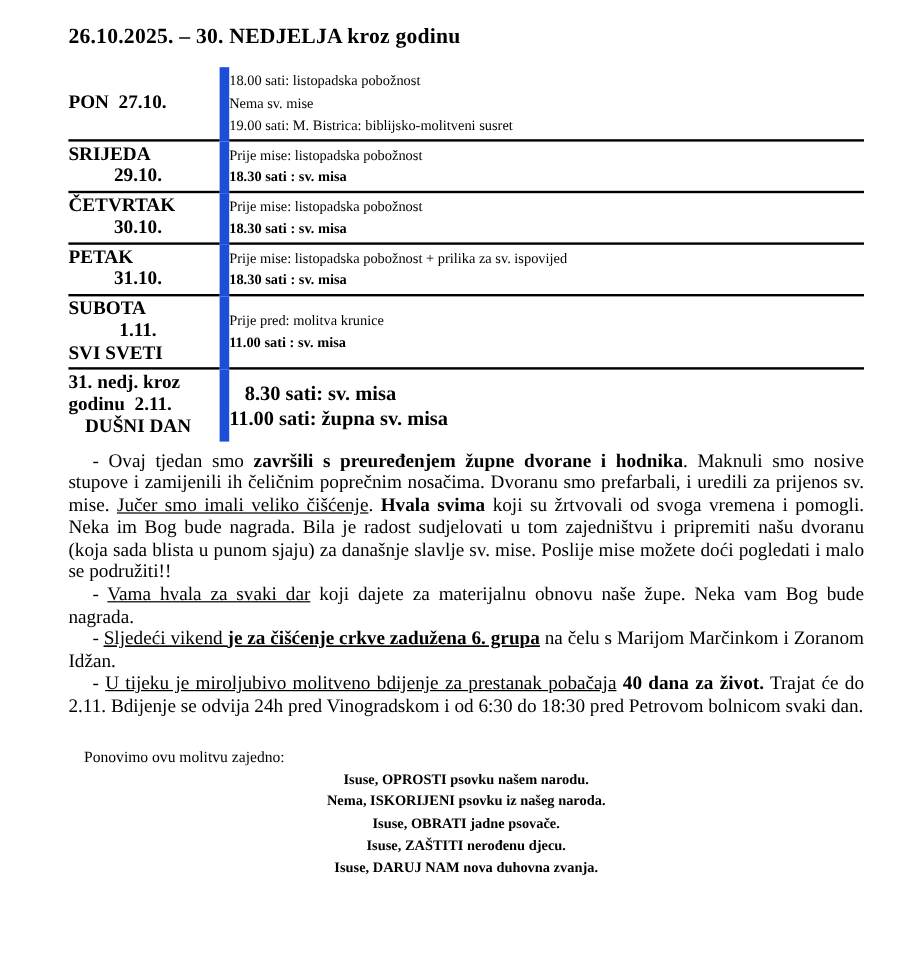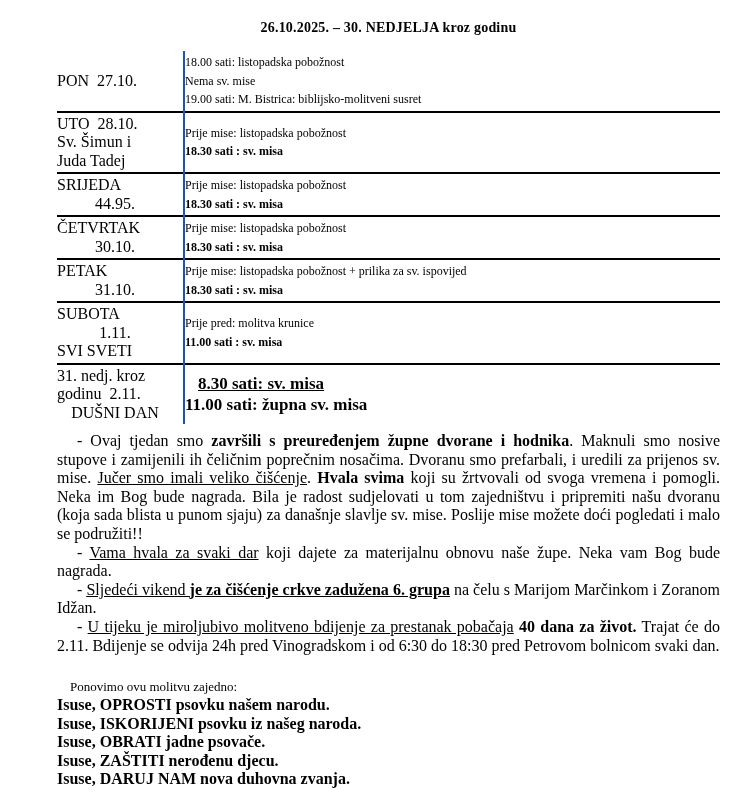--- a/index.html
+++ b/index.html
@@ -5,44 +5,44 @@
   html, body { margin: 0; padding: 0; background: #ffffff; }
   body {
     width: 755px; height: 811px;
     font-family: "Liberation Serif", serif;
     color: #000;
     overflow: hidden;
   }
   .page { box-sizing: border-box; padding: 20px 35px 0 57px; }
 
   .title {
-    font-size: 14px; font-weight: bold; text-align: center;
+    font-size: 18px; font-weight: bold; 
     margin: 0 0 15px 0; letter-spacing: 0.2px;
   }
 
   table.schedule { border-collapse: collapse; width: 100%; table-layout: fixed; }
   table.schedule td { vertical-align: middle; padding: 2px 0; }
   table.schedule tr + tr td { border-top: 2px solid #000; }
   td.day {
-    width: 126px; border-right: 2px solid #1d4ed8;
-    font-weight: normal; font-size: 16px; line-height: 18.5px;
+    width: 126px; border-right: 8px solid #1d4ed8;
+    font-weight: bold; font-size: 16px; line-height: 18.5px;
     padding-left: 13px; padding-right: 4px;
   }
   td.ev { font-size: 12px; line-height: 18.5px; padding-left: 9px; padding-right: 4px; }
   .dl { white-space: pre-wrap; }
   .dl.c { text-align: center; padding-right: 10px; }
   .el.b { font-weight: bold; }
   tr.last td.ev { font-size: 17px; line-height: 21px; font-weight: bold; padding-top: 7px; padding-bottom: 7px; }
-  tr.last .el.ind { padding-left: 13px; text-decoration: underline; }
+  tr.last .el.ind { padding-left: 13px; }
 
   .body-text { margin-top: 8px; font-size: 16px; line-height: 18.6px; text-align: justify; }
   .body-text p { margin: 0; text-indent: 20px; }
 
   .prayer-intro { font-size: 13px; margin: 24px 0 0 13px; }
-  .prayer { margin-top: 1px; text-align: left; font-weight: bold; font-size: 16px; line-height: 18.5px; }
+  .prayer { margin-top: 1px; text-align: center; font-weight: bold; font-size: 12px; line-height: 18.5px; }
   .pl { white-space: pre-wrap; }
   u, u span, u b { text-decoration: underline; }
 </style>
 </head>
 <body>
 
 <div class="page">
 
   <h1 class="title">26.10.2025. – 30. NEDJELJA kroz godinu</h1>
 
@@ -53,33 +53,22 @@
           <div class="dl">PON  27.10.</div>
         </td>
         <td class="ev">
           <div class="el">18.00 sati: listopadska pobožnost</div>
           <div class="el">Nema sv. mise</div>
           <div class="el">19.00 sati: M. Bistrica: biblijsko-molitveni susret</div>
         </td>
       </tr>
       <tr>
         <td class="day">
-          <div class="dl">UTO  28.10.</div>
-          <div class="dl">Sv. Šimun i</div>
-          <div class="dl">Juda Tadej</div>
-        </td>
-        <td class="ev">
-          <div class="el">Prije mise: listopadska pobožnost</div>
-          <div class="el b">18.30 sati : sv. misa</div>
-        </td>
-      </tr>
-      <tr>
-        <td class="day">
           <div class="dl">SRIJEDA</div>
-          <div class="dl c">44.95.</div>
+          <div class="dl c">29.10.</div>
         </td>
         <td class="ev">
           <div class="el">Prije mise: listopadska pobožnost</div>
           <div class="el b">18.30 sati : sv. misa</div>
         </td>
       </tr>
       <tr>
         <td class="day">
           <div class="dl">ČETVRTAK</div>
           <div class="dl c">30.10.</div>
@@ -128,19 +117,19 @@
     <p><span>- Ovaj tjedan smo </span><b>završili s preuređenjem župne dvorane i hodnika</b><span>. Maknuli smo nosive stupove i zamijenili ih čeličnim poprečnim nosačima. Dvoranu smo prefarbali, i uredili za prijenos sv. mise. </span><u>Jučer smo imali veliko čišćenje</u><span>. </span><b>Hvala svima</b><span> koji su žrtvovali od svoga vremena i pomogli. Neka im Bog bude nagrada. Bila je radost sudjelovati u tom zajedništvu i pripremiti našu dvoranu (koja sada blista u punom sjaju) za današnje slavlje sv. mise. Poslije mise možete doći pogledati i malo se podružiti!!</span></p>
     <p><span>- </span><u>Vama hvala za svaki dar</u><span> koji dajete za materijalnu obnovu naše župe. Neka vam Bog bude nagrada.</span></p>
     <p><span>- </span><u><span>Sljedeći vikend </span><b>je za čišćenje crkve zadužena 6. grupa</b></u><span> na čelu s Marijom Marčinkom i Zoranom Idžan.</span></p>
     <p><span>- </span><u>U tijeku je miroljubivo molitveno bdijenje za prestanak pobačaja</u><b> 40 dana za život.</b><span> Trajat će do 2.11. Bdijenje se odvija 24h pred Vinogradskom i od 6:30 do 18:30 pred Petrovom bolnicom svaki dan.</span></p>
   </div>
 
   <p class="prayer-intro">Ponovimo ovu molitvu zajedno:</p>
 
   <div class="prayer">
     <div class="pl">Isuse, OPROSTI psovku našem narodu.</div>
-    <div class="pl">Isuse, ISKORIJENI psovku iz našeg naroda.</div>
+    <div class="pl">Nema, ISKORIJENI psovku iz našeg naroda.</div>
     <div class="pl">Isuse, OBRATI jadne psovače.</div>
     <div class="pl">Isuse, ZAŠTITI nerođenu djecu.</div>
     <div class="pl">Isuse, DARUJ NAM nova duhovna zvanja.</div>
   </div>
 
 </div>
 
 </body></html>

